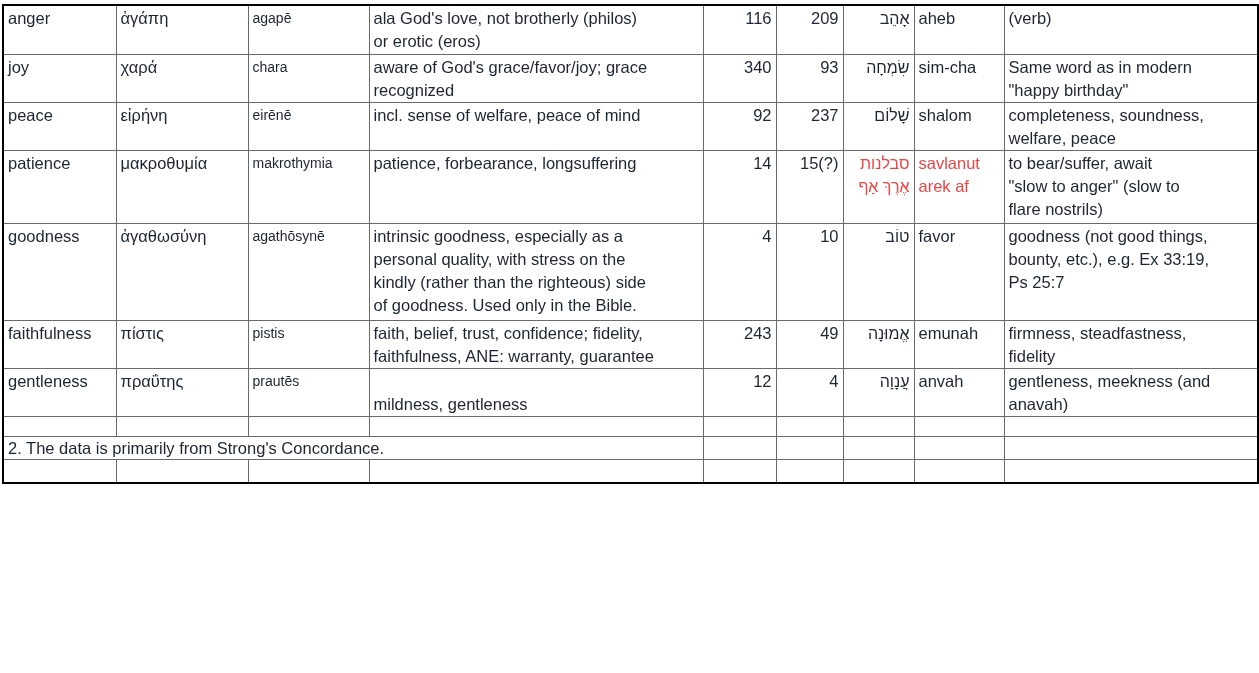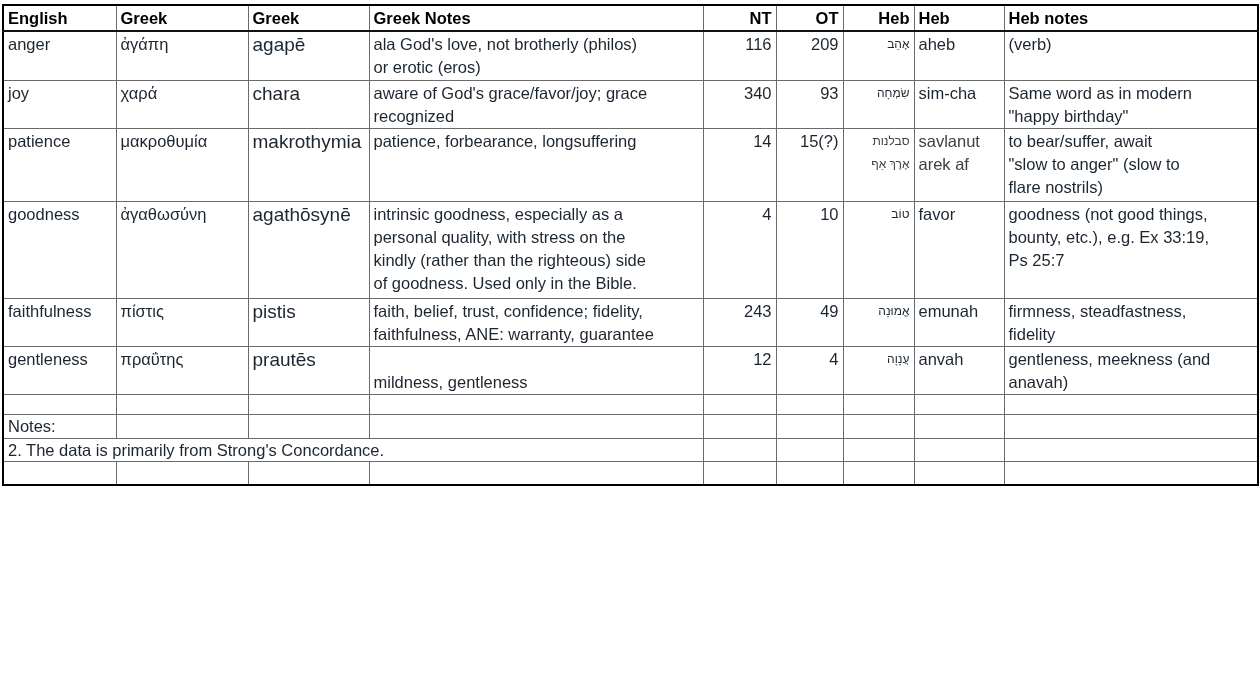--- a/index.html
+++ b/index.html
@@ -19,55 +19,44 @@
     font-size:16.5px;line-height:23px;
     color:#1c2630;
     overflow:hidden;
   }
   th{
     font-weight:bold;color:#000;text-align:left;
     border-bottom:2px solid #111;
     white-space:nowrap;
   }
   .num{text-align:right;}
-  .heb{direction:rtl;text-align:right;font-size:12px;white-space:pre-line;}
-  .gtr{font-size:19px;}
+  .heb{direction:rtl;text-align:right;font-size:16px;white-space:pre-line;}
+  .gtr{font-size:14px;}
   .pre{white-space:pre-line;}
-  .muted{color:#404040;}
+  .muted{color:#ef4444;}
   .ital{}
   .noterow td{line-height:21px;white-space:nowrap;}
 </style>
 </head>
 <body>
 
 <table>
   <colgroup>
     <col style="width:113px">
       <col style="width:132px">
       <col style="width:121px">
     <col style="width:334px">
       <col style="width:73px">
       <col style="width:67px">
     <col style="width:71px">
       <col style="width:90px">
       <col style="width:254px">
   </colgroup>
 
   <tbody>
-      <tr style="height:24px">
-    <th>English</th>
-    <th>Greek</th>
-    <th>Greek</th>
-    <th>Greek Notes</th>
-    <th class="num">NT</th>
-    <th class="num">OT</th>
-    <th class="num">Heb</th>
-    <th>Heb</th>
-    <th>Heb notes</th>
-  </tr>
 
   <tr style="height:49px">
     <td>anger</td>
     <td>ἀγάπη</td>
     <td class="gtr">agapē</td>
     <td class="pre">ala God's love, not brotherly (philos)
 or erotic (eros)</td>
     <td class="num">116</td>
     <td class="num">209</td>
     <td class="heb">אָהֵב</td>
@@ -82,20 +71,32 @@
     <td class="pre">aware of God's grace/favor/joy; grace
 recognized</td>
     <td class="num">340</td>
     <td class="num">93</td>
     <td class="heb">שִׂמְחָה</td>
     <td class="pre">sim-cha</td>
     <td class="pre">Same word as in modern
 "happy birthday"</td>
   </tr>
 
+  <tr style="height:48px">
+    <td>peace</td>
+    <td>εἰρήνη</td>
+    <td class="gtr">eirēnē</td>
+    <td class="pre">incl. sense of welfare, peace of mind</td>
+    <td class="num">92</td>
+    <td class="num">237</td>
+    <td class="heb">שָׁלוֹם</td>
+    <td class="pre">shalom</td>
+    <td class="pre">completeness, soundness,
+welfare, peace</td>
+  </tr>
 
   <tr style="height:73px">
     <td>patience</td>
     <td>μακροθυμία</td>
     <td class="gtr">makrothymia</td>
     <td class="pre">patience, forbearance, longsuffering</td>
     <td class="num">14</td>
     <td class="num">15(?)</td>
     <td class="heb muted">סבלנות
 אֶרֶךְ אַף</td>
@@ -158,31 +159,20 @@
         <td></td>
     <td></td>
         <td></td>
     <td></td>
         <td></td>
     <td></td>
         <td></td>
     <td></td>
   </tr>
 
-  <tr class="noterow" style="height:24px">
-    <td>Notes:</td>
-    <td></td>
-        <td></td>
-    <td></td>
-        <td></td>
-    <td></td>
-        <td></td>
-    <td></td>
-        <td></td>
-  </tr>
 
 
   <tr class="noterow" style="height:23px">
     <td colspan="4">2. The data is primarily from Strong's Concordance.</td>
     <td></td>
         <td></td>
     <td></td>
         <td></td>
     <td></td>
   </tr>

